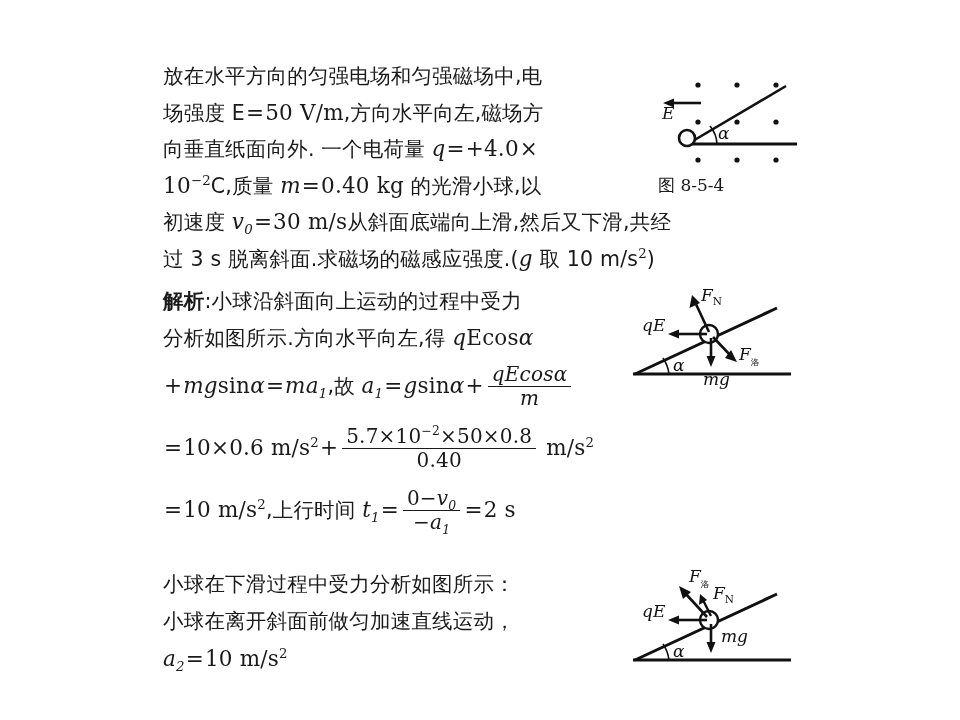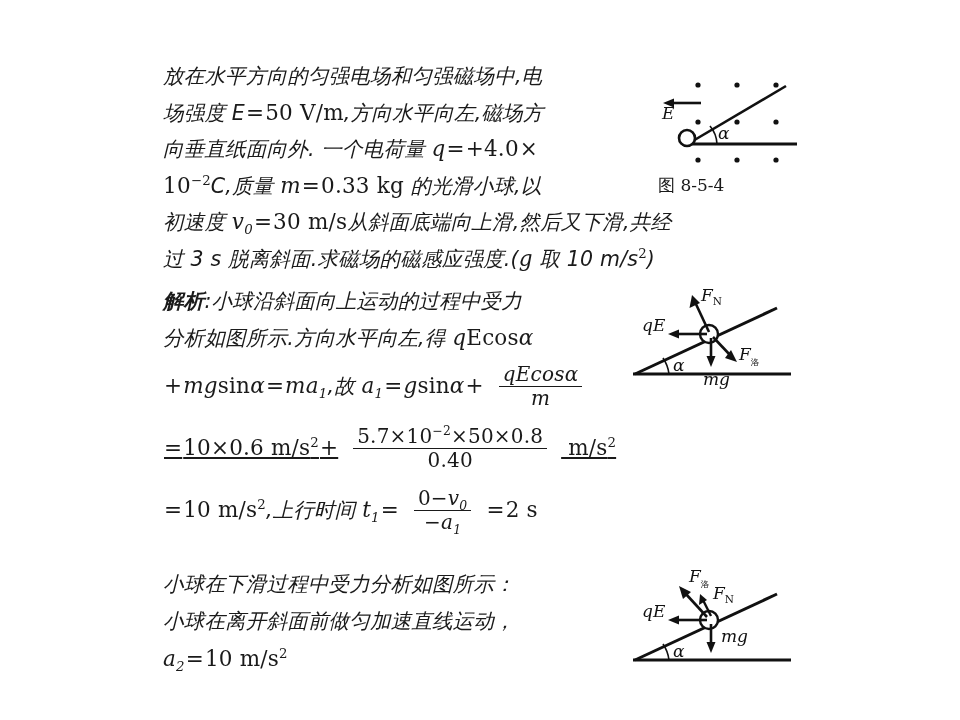--- a/index.html
+++ b/index.html
@@ -19,35 +19,35 @@
     position:absolute;
     left:163px; top:58px;
     width:640px;
   }
   .line{
     font-size:21.5px;
     line-height:35.5px;
     white-space:nowrap;
     letter-spacing:.2px;
   }
-  .han{font-family:"DejaVu Sans","Liberation Sans",sans-serif;font-size:20.5px;font-style:italic;}
+  .han{font-family:"DejaVu Sans","Liberation Sans",sans-serif;font-size:20.5px;}
   .bold{font-weight:bold;}
   .mi{font-style:italic;font-family:"DejaVu Serif","Liberation Serif",serif;}
   .up{font-family:"DejaVu Serif","Liberation Serif",serif;}
   sup{font-size:.62em;vertical-align:super;line-height:0;}
   sub{font-size:.62em;vertical-align:sub;line-height:0;}
   .op{padding:0 1px;}
 
   
   .frac{
     display:inline-block;
     vertical-align:middle;
     text-align:center;
     line-height:1.12;
-    margin:0 14px;
+    margin:0 3px;
     position:relative;
     top:-1px;
   }
   .frac .num{display:block;padding:0 4px;font-size:.93em;}
   .frac .den{display:block;padding:0 4px;border-top:1.4px solid #1a1a1a;font-size:.93em;}
 
   .tall{line-height:52px;}
 
   
   .fig{position:absolute;}
@@ -76,21 +76,21 @@
 
     <div class="line">
       <span class="han">场强度 E</span><span class="op">=</span><span>50 V/m</span><span class="han">,方向水平向左</span><span class="han">,磁场方</span>
     </div>
 
     <div class="line">
       <span class="han">向垂直纸面向外. 一个电荷量 </span><span class="mi">q</span><span class="op">=</span><span>+4.0</span><span class="op">×</span>
     </div>
 
     <div class="line">
-      <span>10</span><sup>−2</sup><span class="han">C,质量 </span><span class="mi">m</span><span class="op">=</span><span>0.33 kg</span><span class="han"> 的光滑小球,以</span>
+      <span>10</span><sup>−2</sup><span class="han">C,质量 </span><span class="mi">m</span><span class="op">=</span><span>0.40 kg</span><span class="han"> 的光滑小球,以</span>
     </div>
 
     <div class="line">
       <span class="han">初速度 </span><span class="mi">v</span><sub class="mi">0</sub><span class="op">=</span><span>30 m/s</span><span class="han">从斜面底端向上滑,然后又下滑,共经</span>
     </div>
 
     <div class="line">
       <span class="han">过 3 s 脱离斜面.求磁场的磁感应强度.(</span><span class="mi">g</span><span class="han"> 取 10 m/s</span><sup>2</sup><span class="han">)</span>
     </div>
 
@@ -99,21 +99,21 @@
     </div>
 
     <div class="line">
       <span class="han">分析如图所示.方向水平向左,得 </span><span class="mi">q</span><span class="up">E</span><span class="up">cos</span><span class="mi">α</span>
     </div>
 
     <div class="line tall" style="margin-top:4px;">
       <span class="op">+</span><span class="mi">m</span><span class="mi">g</span><span>sin</span><span class="mi">α</span><span class="op">=</span><span class="mi">m</span><span class="mi">a</span><sub class="mi">1</sub><span class="han">,</span><span class="han">故 </span><span class="mi">a</span><sub class="mi">1</sub><span class="op">=</span><span class="mi">g</span><span>sin</span><span class="mi">α</span><span class="op">+</span><span class="frac"><span class="num mi">qEcosα</span><span class="den mi">m</span></span>
     </div>
 
-    <div class="line tall" style="margin-top:10px;text-decoration:underline;">
+    <div class="line tall" style="margin-top:10px;">
       <span class="op">=</span><span>10×0.6 m/s</span><sup>2</sup><span class="op">+</span><span class="frac"><span class="num"><span>5.7×10</span><sup>−2</sup><span>×50×0.8</span></span><span class="den">0.40</span></span><span> m/s</span><sup>2</sup>
     </div>
 
     <div class="line tall" style="margin-top:10px;">
       <span class="op">=</span><span>10 m/s</span><sup>2</sup><span class="han">,上行时间 </span><span class="mi">t</span><sub class="mi">1</sub><span class="op">=</span><span class="frac"><span class="num"><span>0−</span><span class="mi">v</span><sub class="mi">0</sub></span><span class="den"><span>−</span><span class="mi">a</span><sub class="mi">1</sub></span></span><span class="op">=</span><span>2 s</span>
     </div>
 
     <div class="line" style="margin-top:30px;">
       <span class="han">小球在下滑过程中受力分析如图所示：</span>
     </div>

